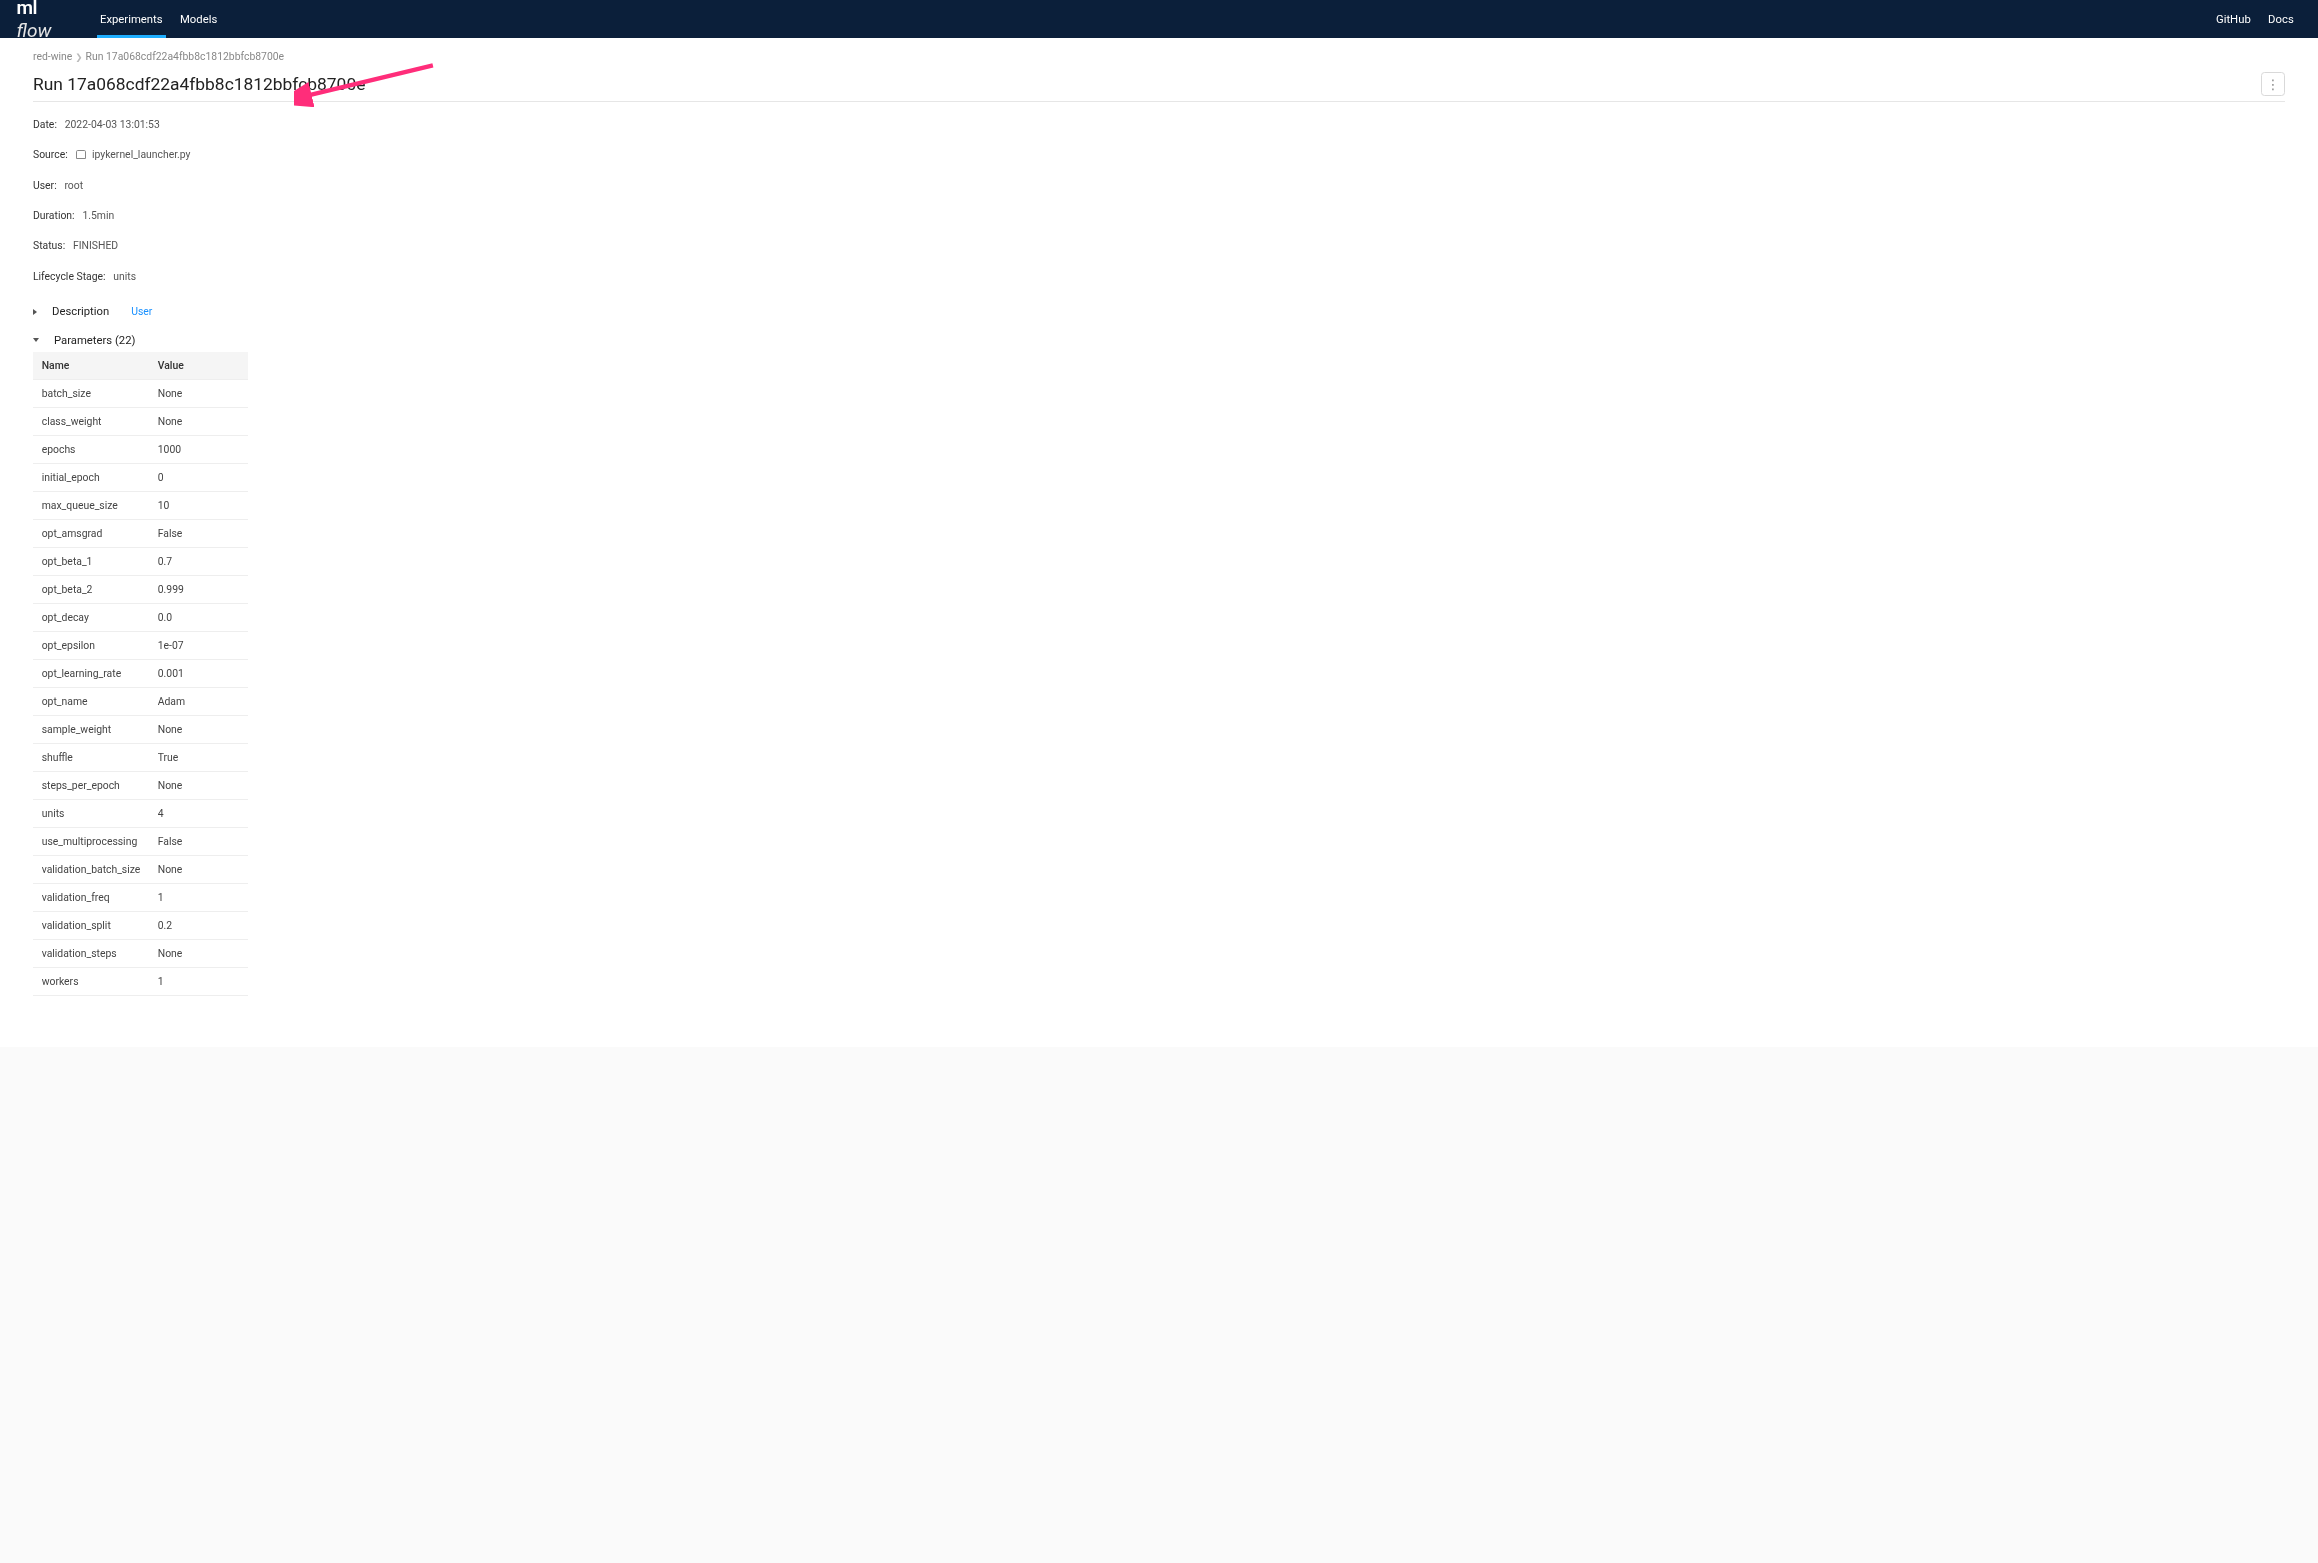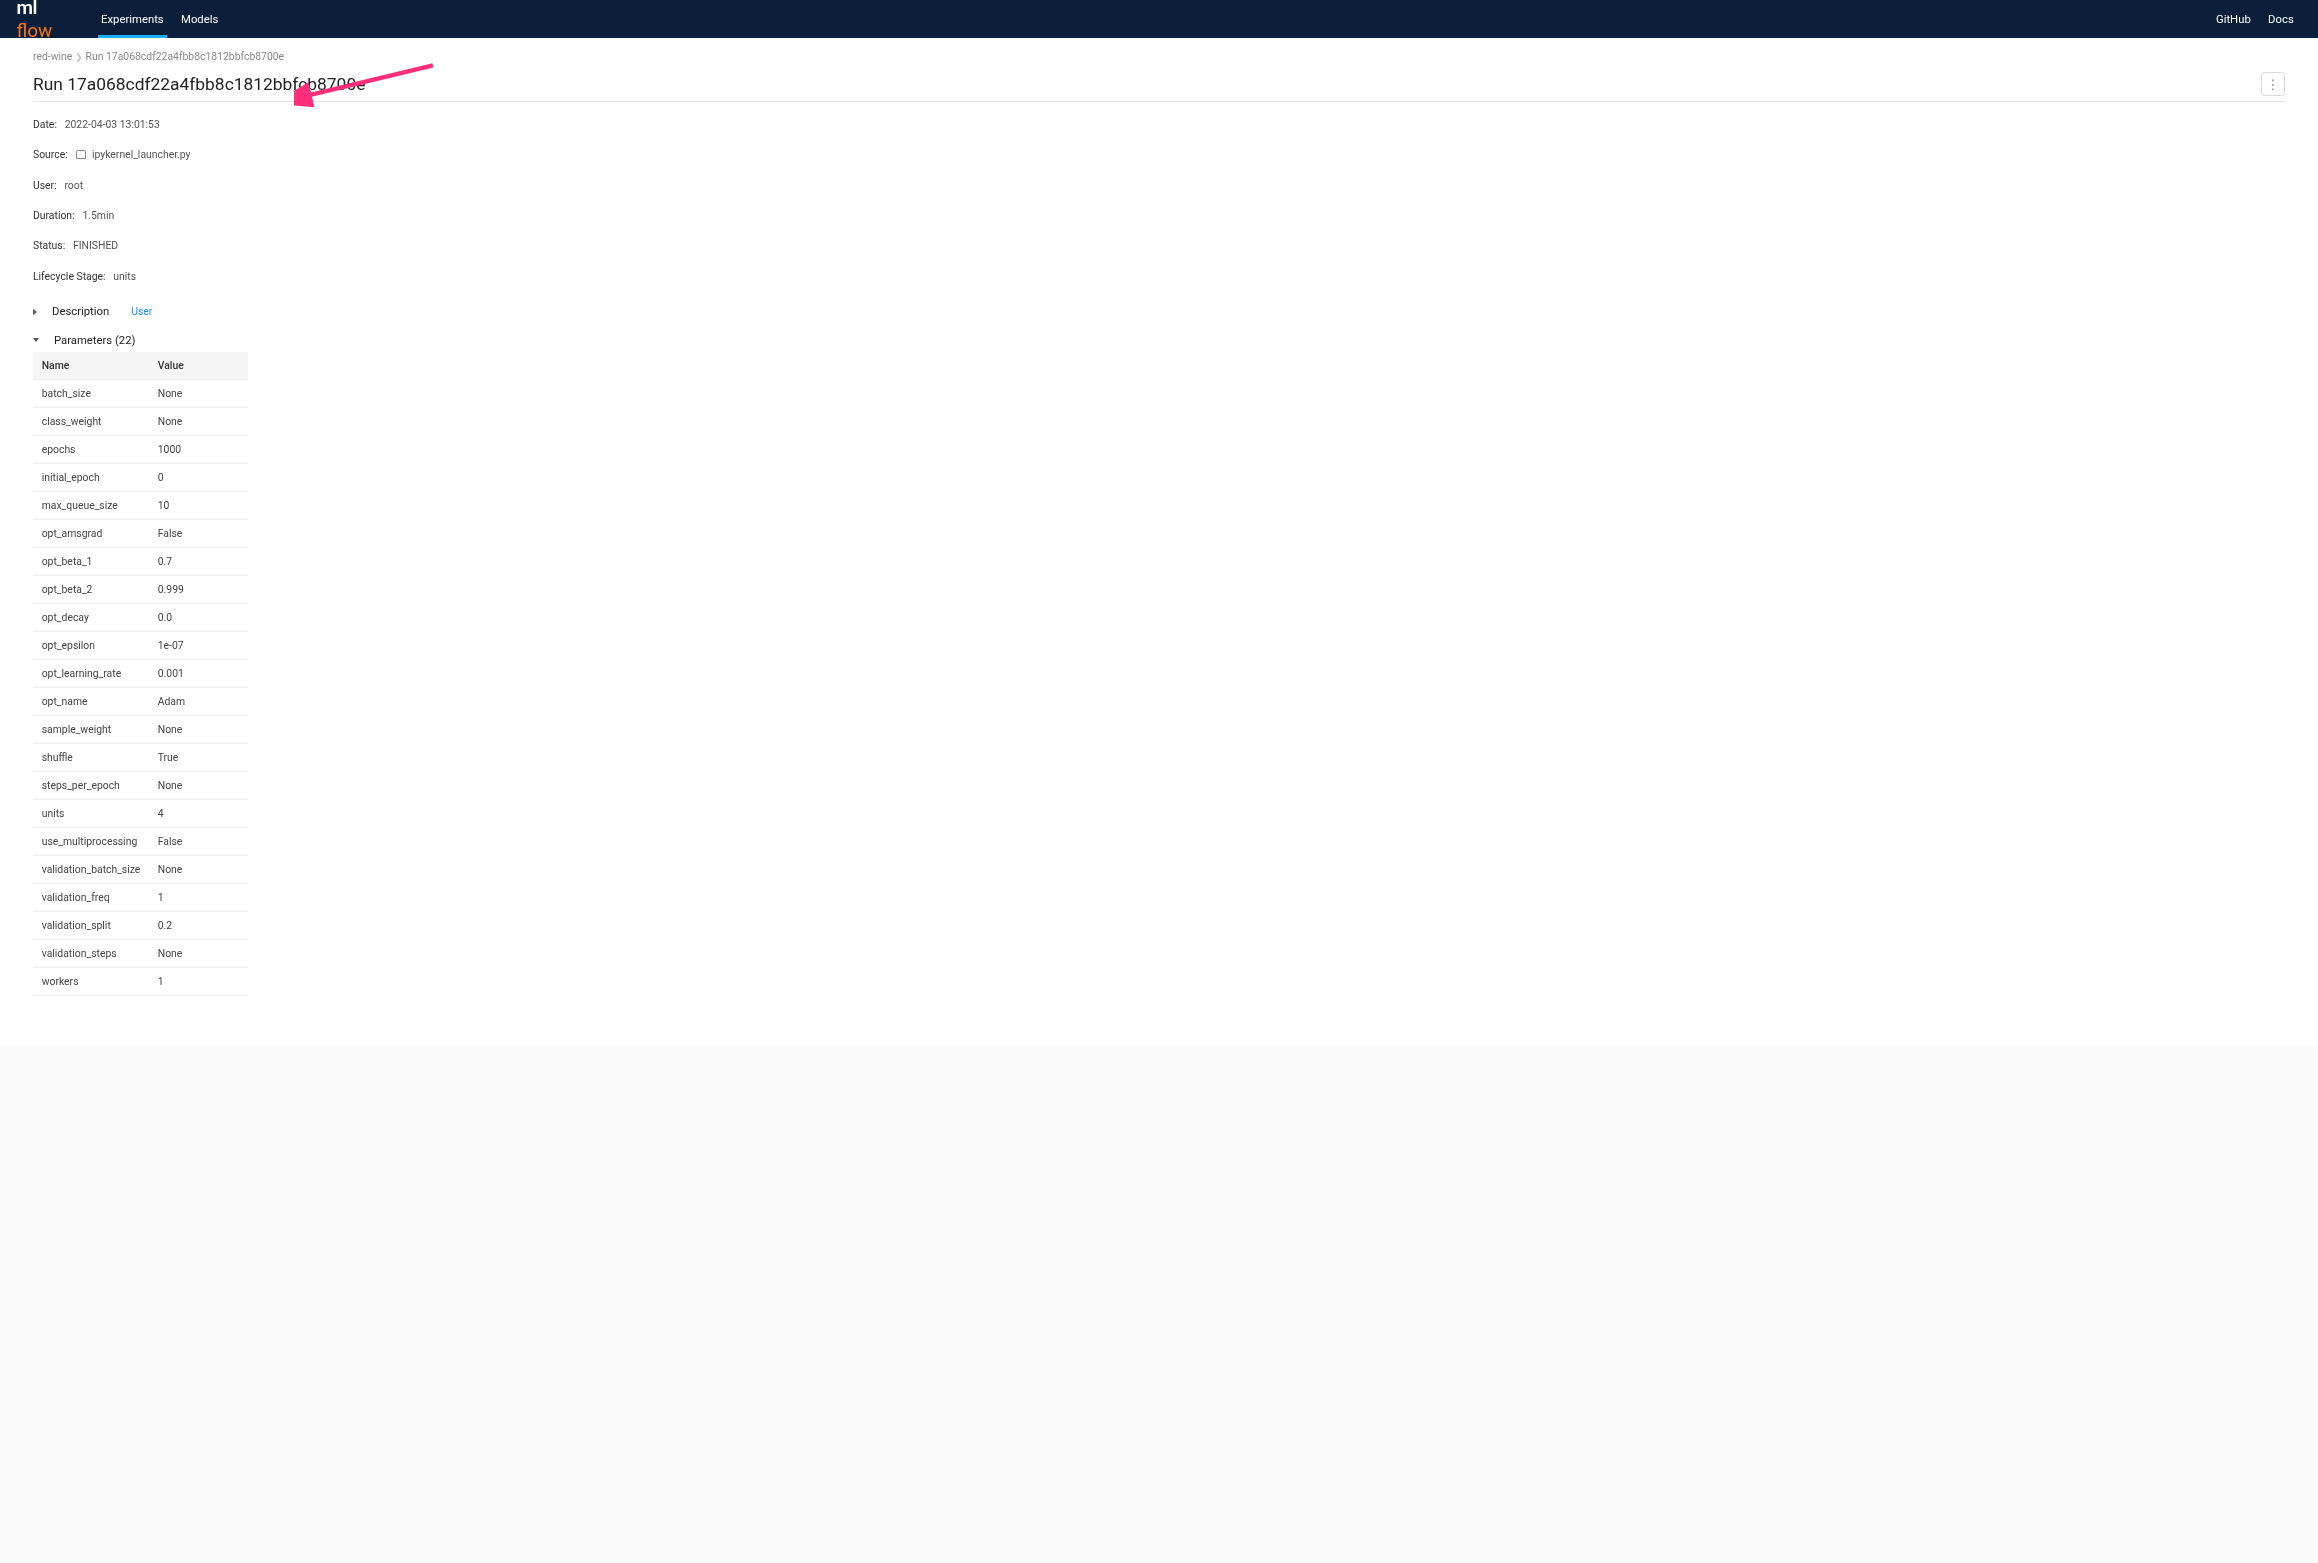--- a/index.html
+++ b/index.html
@@ -20,21 +20,21 @@
   .logo {
     display: flex;
     align-items: baseline;
     font-size: 19px;
     font-weight: 400;
     margin-right: 40px;
     cursor: pointer;
     flex-direction: column;
   }
   .logo .ml { color: #fff; font-weight: 600; letter-spacing: -0.4px;}
-  .logo .flow { color: #f97316; font-weight: 400; margin-left: 0.9px; text-align: center;}
+  .logo .flow { color: #e5e5e5; font-style: italic; font-weight: 400; margin-left: 0.9px; text-align: center;}
   .navlinks { display: flex; align-items: center; }
   .navitem {
     color: #fff;
     font-size: 11.3px;
     padding: 0 8.7px;
     height: 38px;
     display: flex;
     align-items: center;
     cursor: pointer;
     position: relative;

